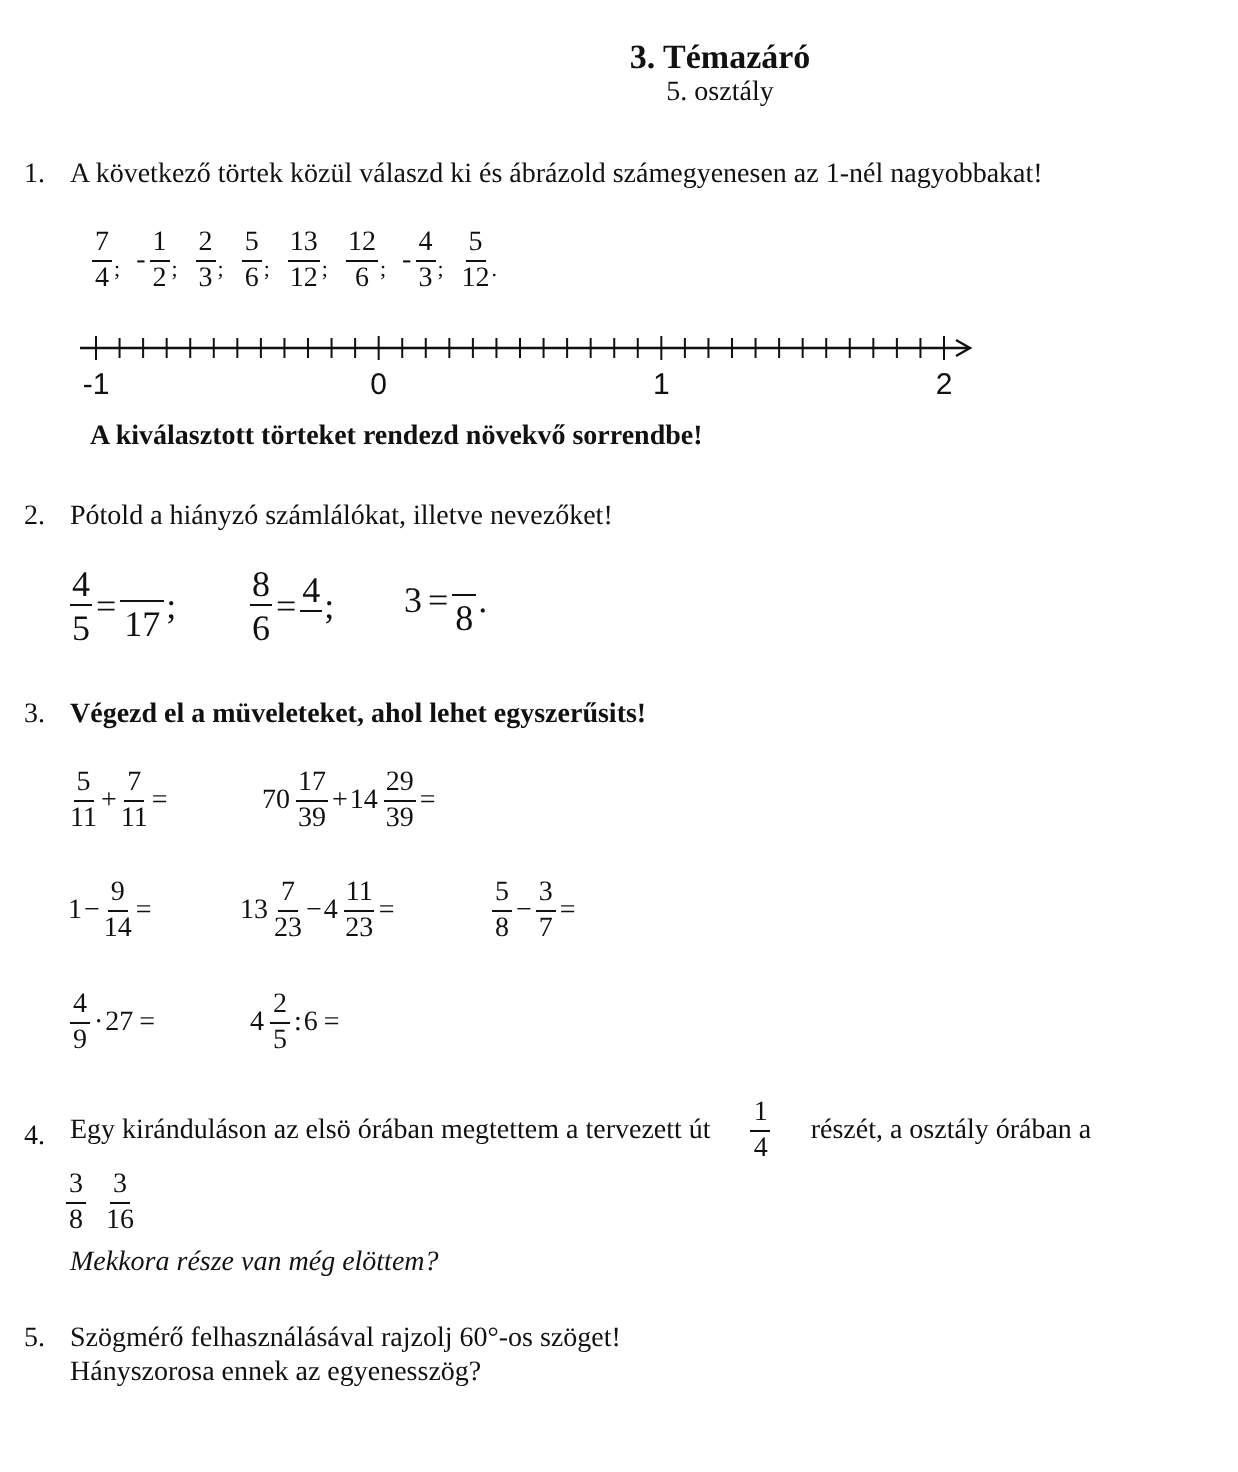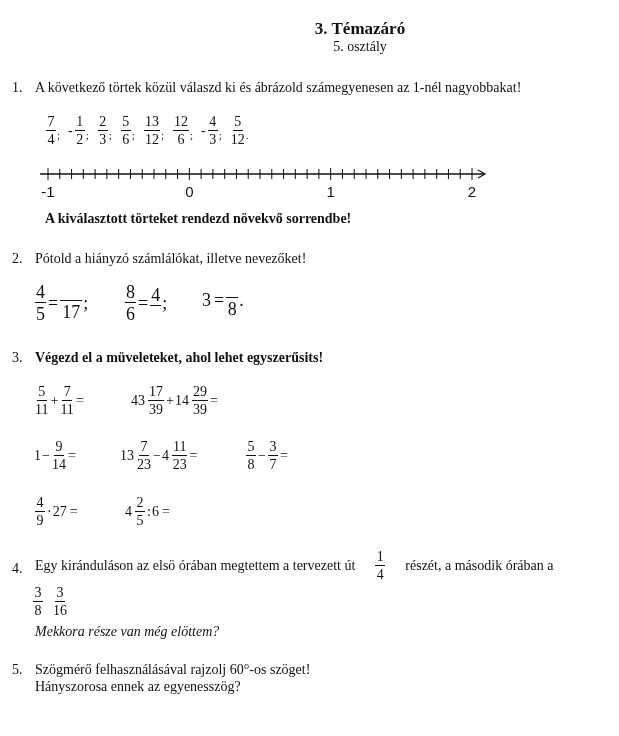--- a/index.html
+++ b/index.html
@@ -191,21 +191,21 @@
     </span>
   <span class="op">+</span>
   <span class="frac">
       <span class="n">7</span>
       <span class="d">11</span>
     </span>
   <span class="op">=</span>
 </div>
 
 <div class="abs row sm" style="left:131px; top:385px;">
-  <span class="whole">43</span>
+  <span class="whole">70</span>
   <span class="frac">
       <span class="n">17</span>
       <span class="d">39</span>
     </span>
   <span class="op">+</span>
   <span class="whole">14</span>
   <span class="frac">
       <span class="n">29</span>
       <span class="d">39</span>
     </span>
@@ -271,21 +271,21 @@
   <span class="op" style="padding-left:3px">=</span>
 </div>
 
 <div class="abs qnum" style="left:12px; top:561px;">4.</div>
 <div class="abs row qtext" style="left:35px; top:550px;gap:14px;">
   <span>Egy kiránduláson az elsö órában megtettem a tervezett út</span>
   <span class="frac" style="margin:0 6px;">
       <span class="n">1</span>
       <span class="d">4</span>
     </span>
-  <span>részét, a második órában a</span>
+  <span>részét, a osztály órában a</span>
 </div>
 <div class="abs row qtext" style="left:32px; top:586px;">
   <span class="frac" style="margin-right:4px;">
       <span class="n">3</span>
       <span class="d">8</span>
     </span>
   <span class="frac" style="margin:0 6px;">
       <span class="n">3</span>
       <span class="d">16</span>
     </span>

